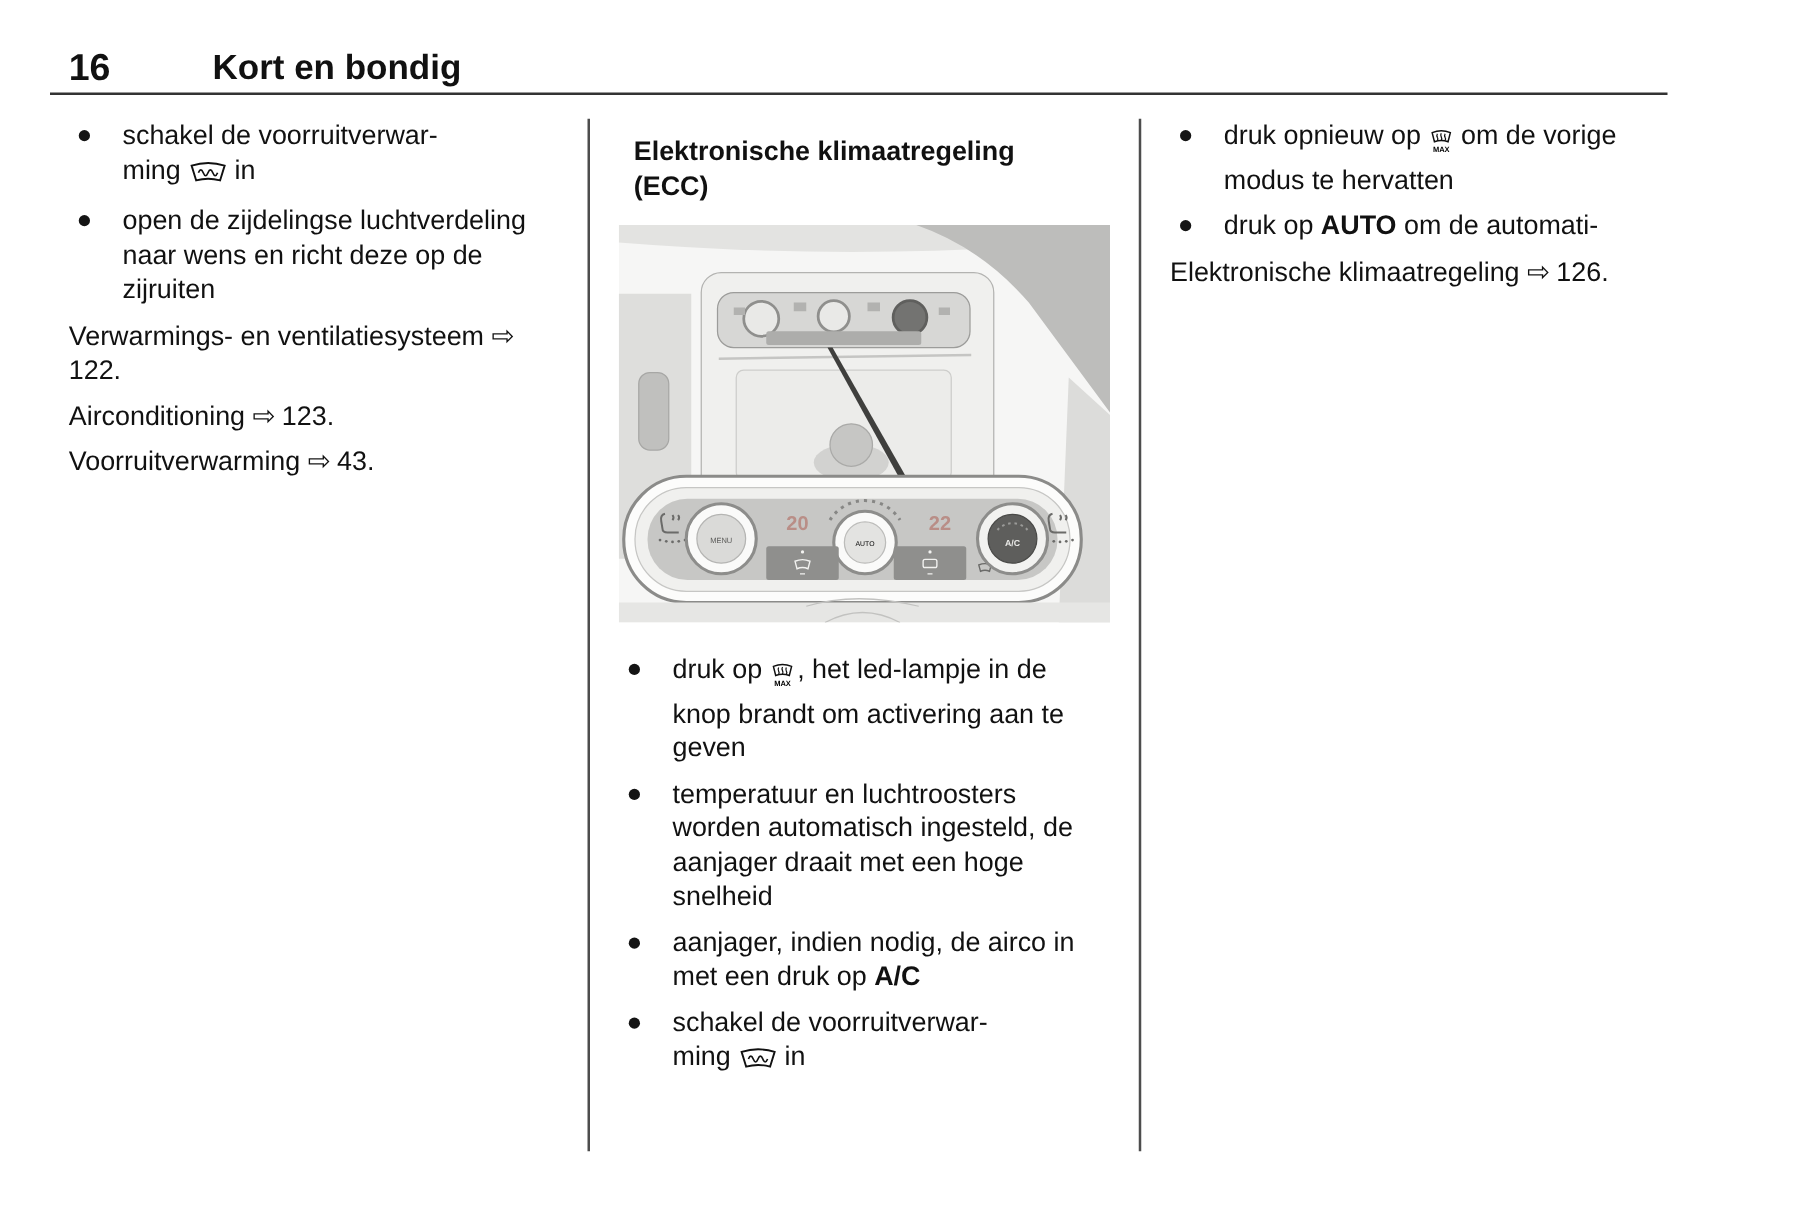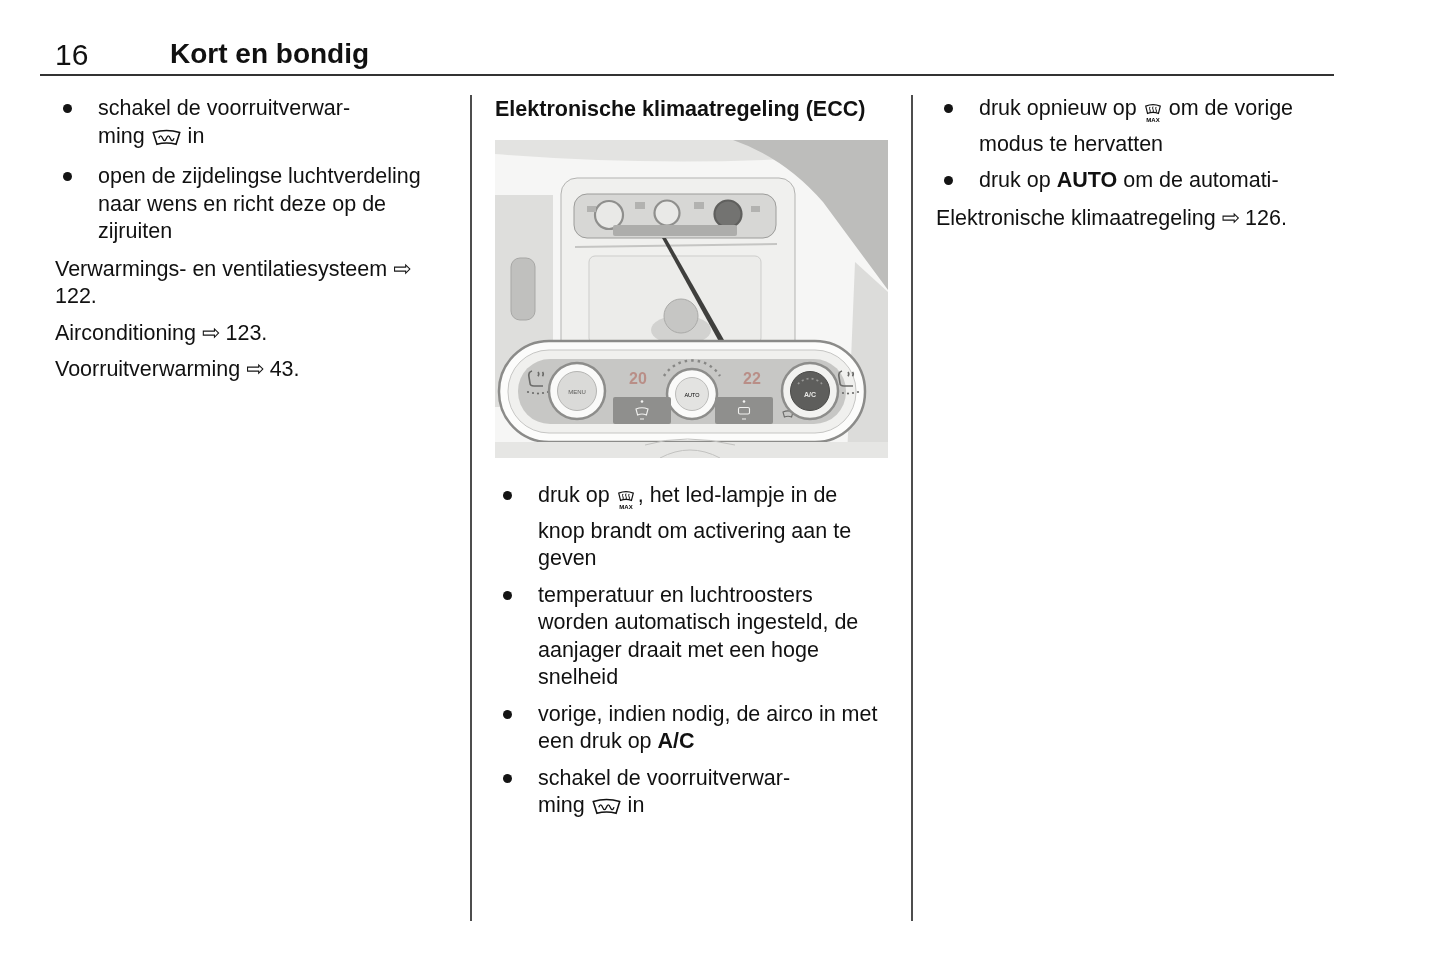--- a/index.html
+++ b/index.html
@@ -1,32 +1,32 @@
 <!DOCTYPE html>
 <html><head>
 <meta charset="utf-8">
 <style>
   html,body{margin:0;padding:0;}
   body{
     width:1445px;height:966px;background:#ffffff;position:relative;
     font-family:"Liberation Sans", sans-serif;color:#111;overflow:hidden;
     -webkit-font-smoothing:antialiased;
   }
-  .hdr-num{position:absolute;left:55px;top:38px;font-size:30px;font-weight:normal;}
+  .hdr-num{position:absolute;left:55px;top:38px;font-size:30px;font-weight:bold;}
   .hdr-title{position:absolute;left:170px;top:38px;font-size:28px;font-weight:bold;}
   .hdr-rule{position:absolute;left:40px;top:74px;width:1294px;height:2px;background:#333;}
   .vsep{position:absolute;top:95px;height:826px;width:2px;background:#4d4d4d;}
   .sep1{left:470px;} .sep2{left:911px;}
   .col{position:absolute;top:95px;width:394px;font-size:21.5px;line-height:27.5px;}
   .col-left{left:55px;} .col-mid{left:495px;} .col-right{left:936px;}
   .bullet{display:flex;margin:0 0 9px 0;}
   .dot{flex:none;width:9px;height:9px;border-radius:50%;background:#141414;margin:9px 26px 0 8px;}
   .btext{width:350px;}
   .ref{margin:0 0 8px 0;width:394px;}
-  .heading{font-size:21.5px;font-weight:bold;margin:0;line-height:28px;}
+  .heading{font-size:21.5px;font-weight:bold;margin:12px;line-height:28px;}
   b{font-weight:bold;}
   .arrow-glyph{display:inline-block;margin:0 5px 0 6px;font-size:22px;}
   .inline-icon{display:inline-block;vertical-align:-4px;margin:0 6px;}
   .stack-icon{display:inline-block;vertical-align:-8px;margin:0 6px;}
   .tight-right{margin-right:2px;}
   .no-left{margin-left:0;}
   .figure{width:393px;height:318px;margin:17px 0 24px 0;}
   .figure svg{display:block;}
 </style>
 </head>
@@ -183,21 +183,21 @@
   </div>
 
   <div class="bullet">
     <span class="dot"></span>
     <div class="btext">temperatuur en luchtroosters worden automatisch ingesteld, de aanjager draait met een hoge snelheid</div>
   </div>
 
   <div class="bullet">
     <span class="dot"></span>
     <div class="btext">
-      <span>vorige, indien nodig, de airco in met een druk op </span><b>A/C</b>
+      <span>aanjager, indien nodig, de airco in met een druk op </span><b>A/C</b>
     </div>
   </div>
 
 
   <div class="bullet">
     <span class="dot"></span>
     <div class="btext">
       <span>schakel de voorruitverwar-</span><br>
       <span>ming</span><span class="inline-icon"><svg width="31" height="19" viewBox="0 0 34 20">
             <path d="M2.5,4.5 Q17,0 31.5,4.5 L27.5,17.5 Q17,14.5 6.5,17.5 Z" fill="none" stroke="#111" stroke-width="1.7"></path>

